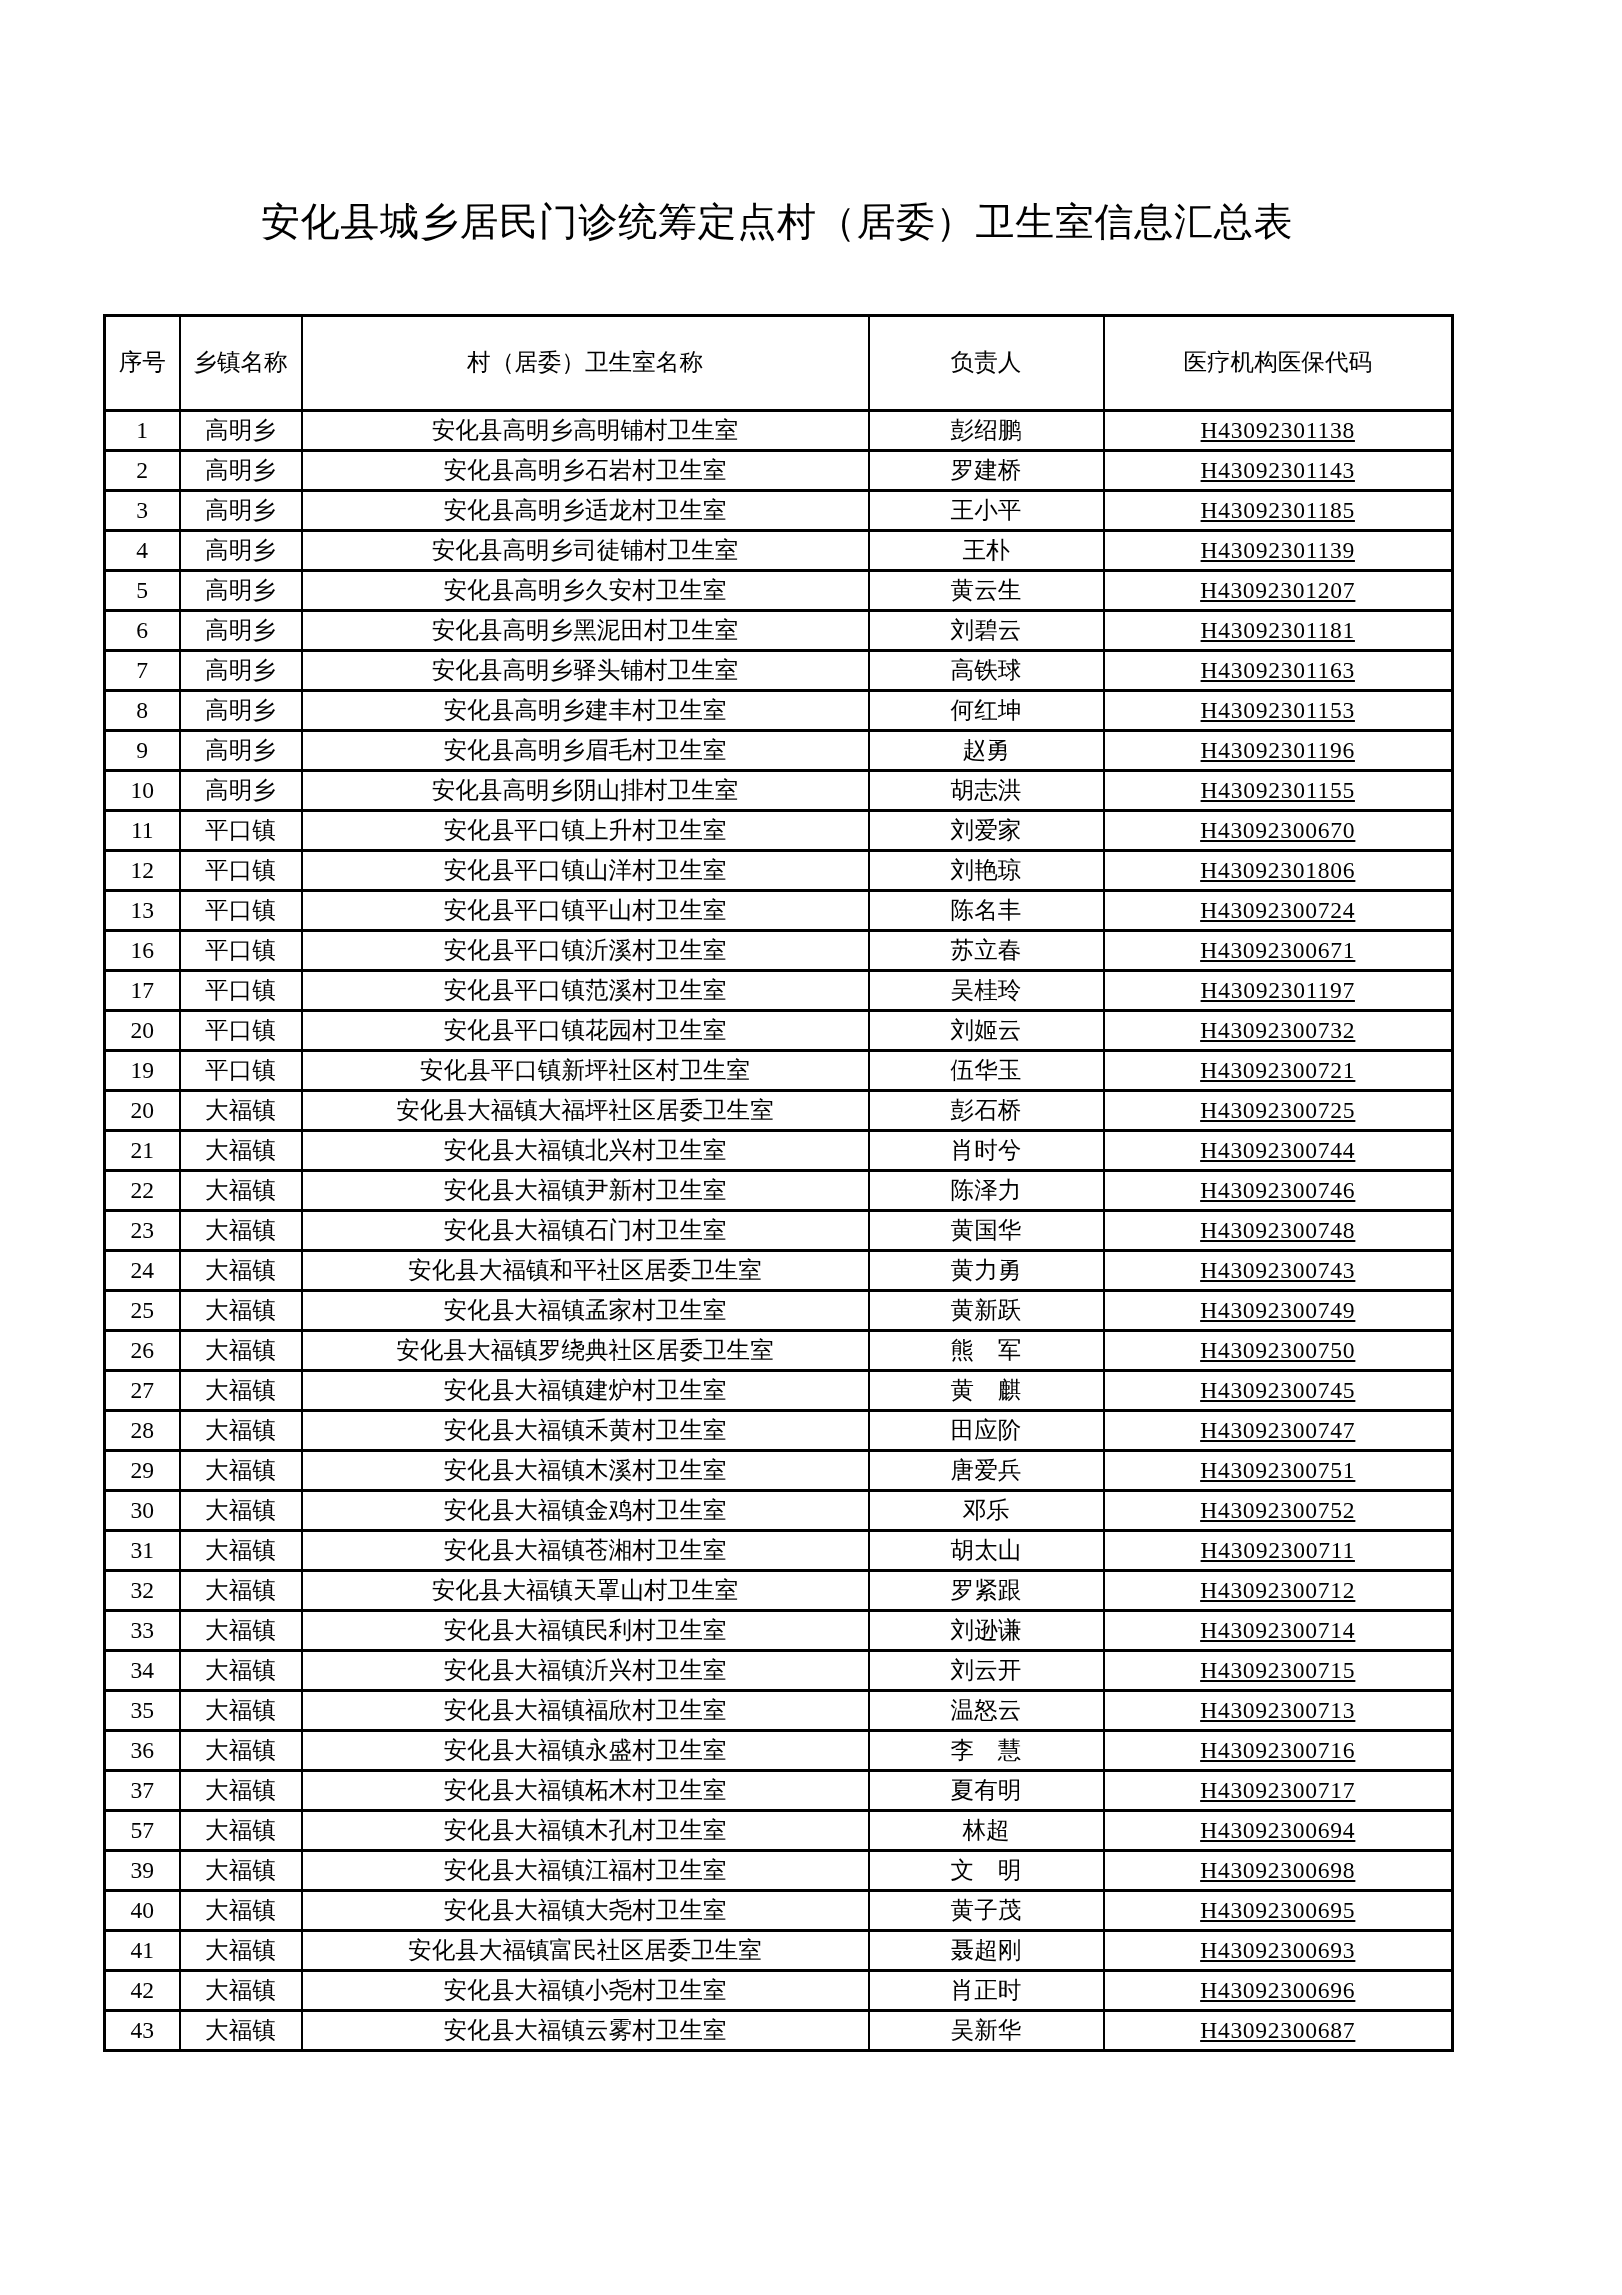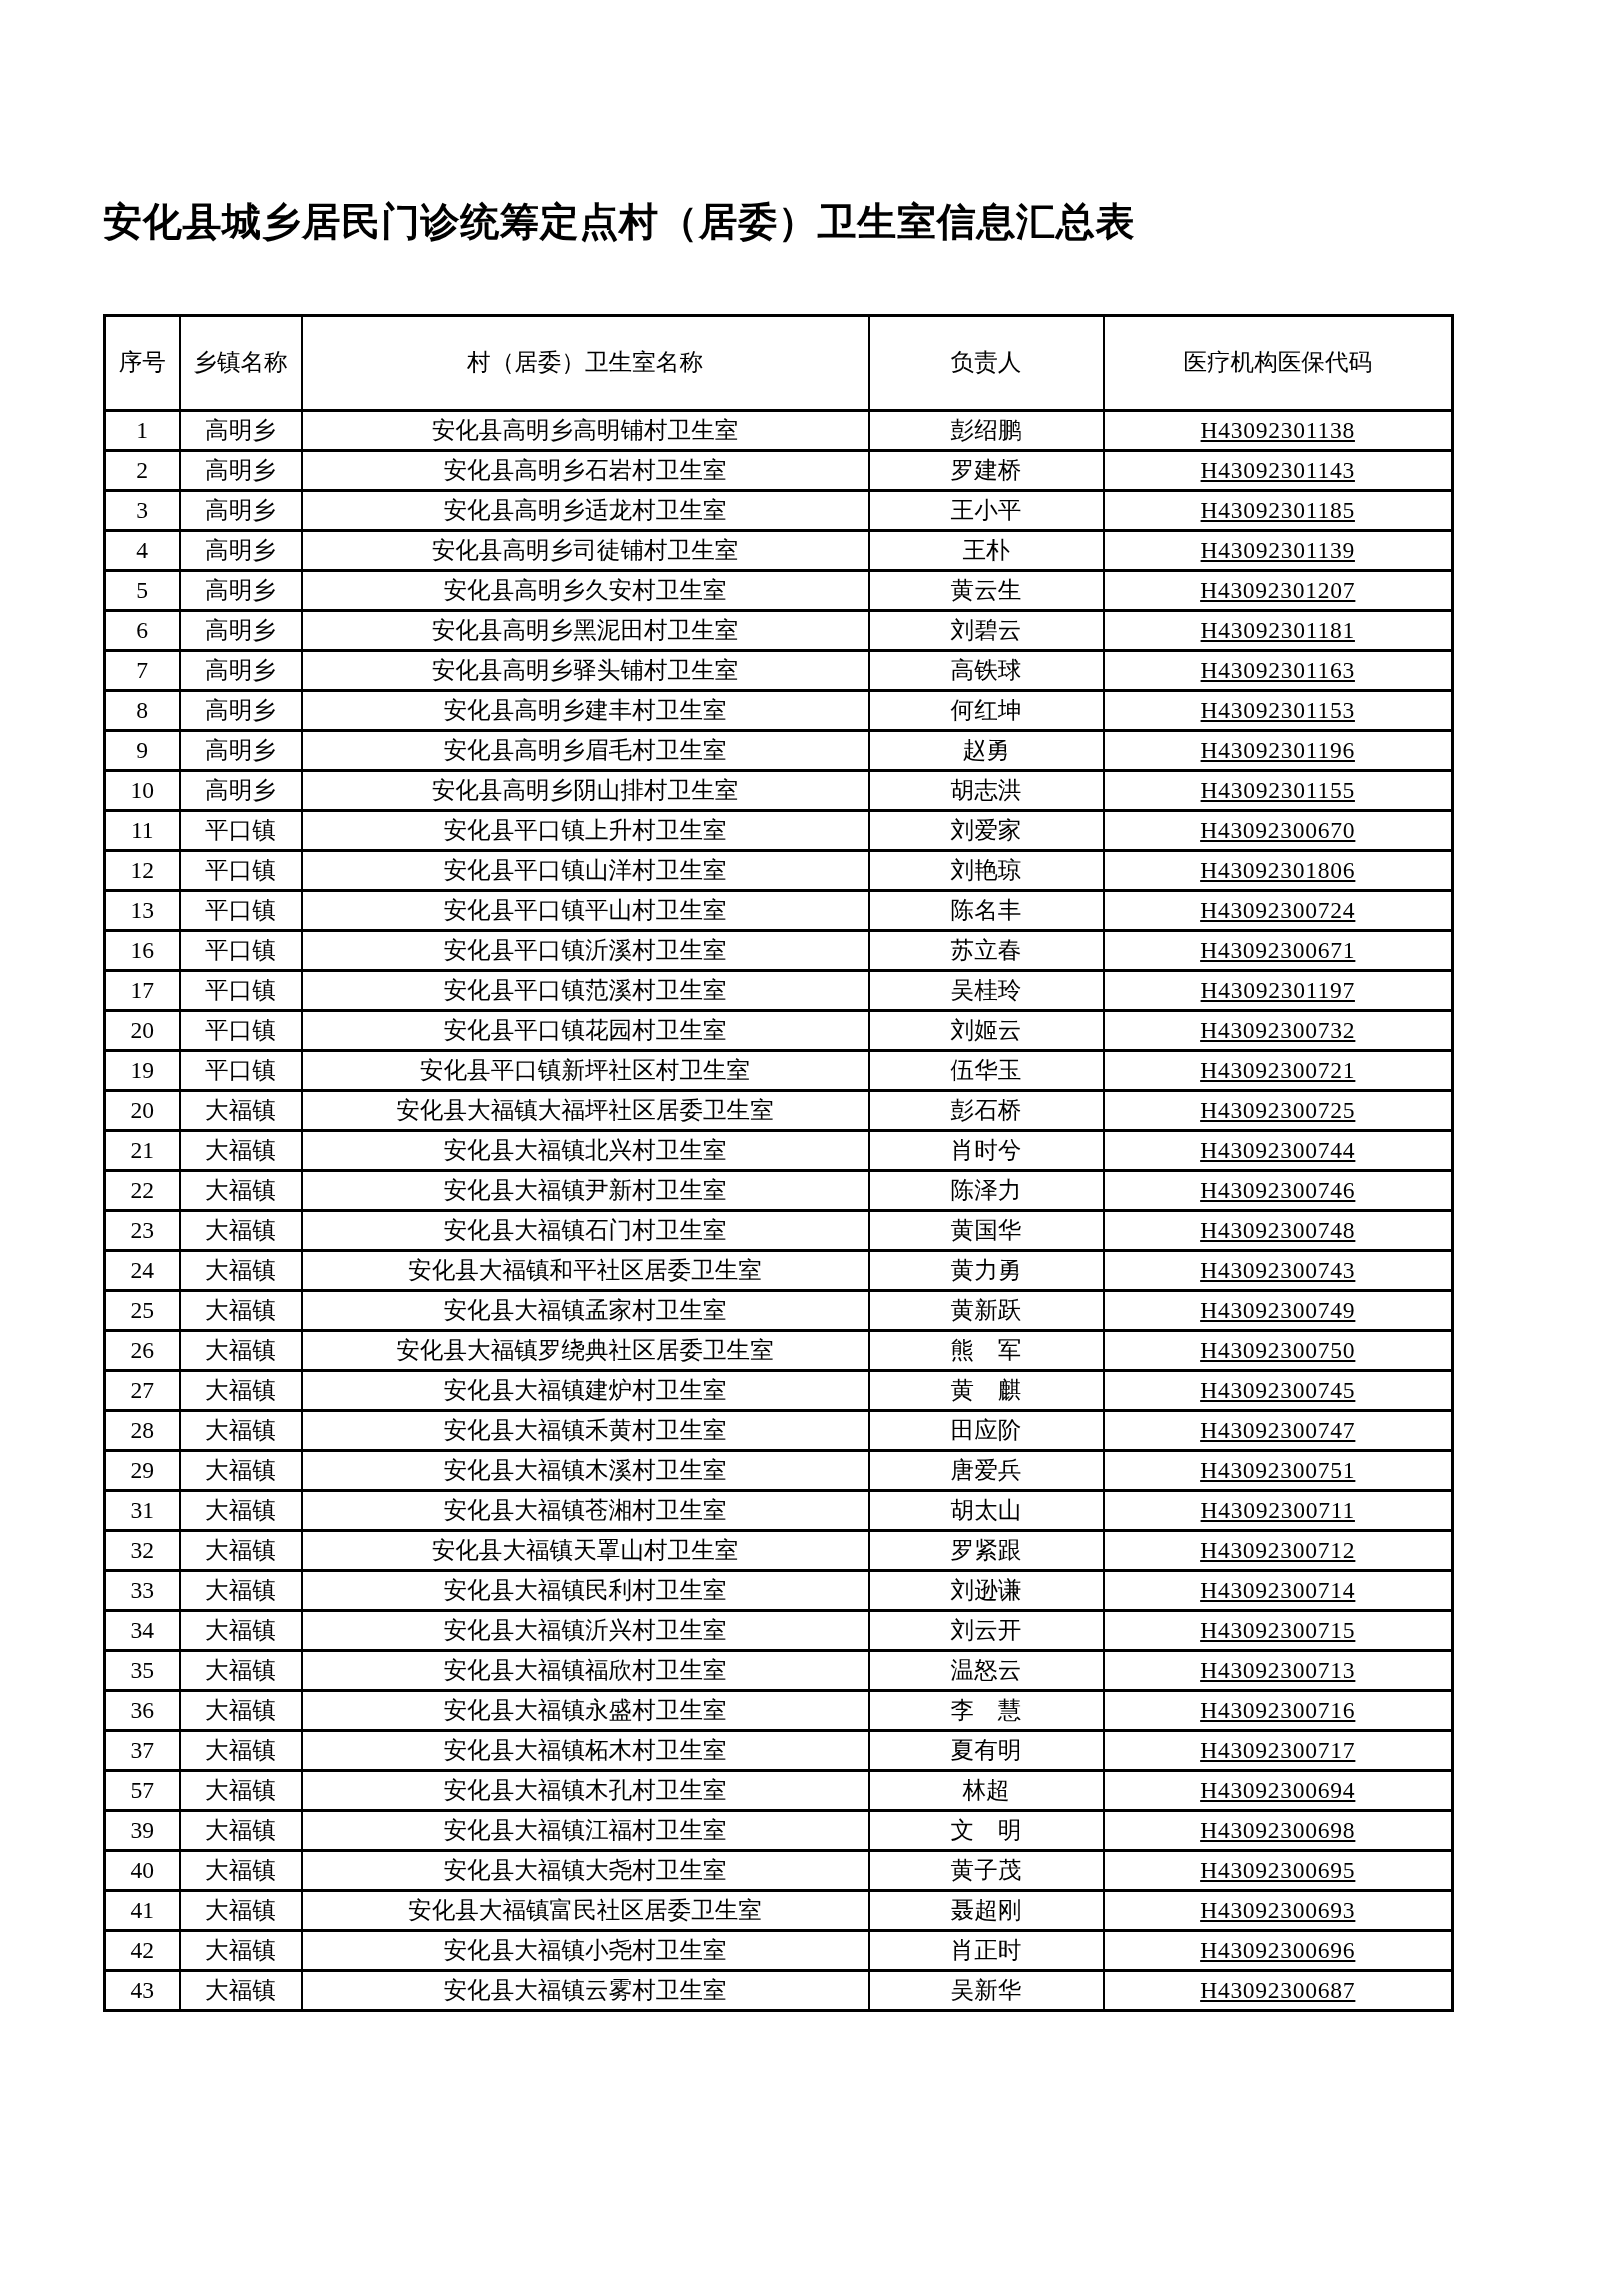--- a/index.html
+++ b/index.html
@@ -15,24 +15,24 @@
     color: #000000;
     font-family: "Liberation Serif", "DejaVu Serif", serif;
     overflow: hidden;
   }
   .doc-title {
     position: absolute;
     left: 103px;
     top: 194px;
     width: 1348px;
     margin: 0;
-    text-align: left;
+    text-align: center;
     font-size: 39px;
     line-height: 55px;
-    font-weight: bold;
+    font-weight: normal;
     letter-spacing: 0.7px;
     font-family: "Liberation Serif", "DejaVu Serif", serif;
     white-space: nowrap;
   }
   table.summary {
     position: absolute;
     left: 103px;
     top: 302px;
     width: 1348px;
     border-collapse: collapse;
@@ -267,20 +267,27 @@
           <td class="cell-code">H43092300747</td>
         </tr>
         <tr>
           <td class="cell-seq">29</td>
           <td class="cell-township">大福镇</td>
           <td class="cell-clinic-name">安化县大福镇木溪村卫生室</td>
           <td class="cell-person">唐爱兵</td>
           <td class="cell-code">H43092300751</td>
         </tr>
         <tr>
+          <td class="cell-seq">30</td>
+          <td class="cell-township">大福镇</td>
+          <td class="cell-clinic-name">安化县大福镇金鸡村卫生室</td>
+          <td class="cell-person">邓乐</td>
+          <td class="cell-code">H43092300752</td>
+        </tr>
+        <tr>
           <td class="cell-seq">31</td>
           <td class="cell-township">大福镇</td>
           <td class="cell-clinic-name">安化县大福镇苍湘村卫生室</td>
           <td class="cell-person">胡太山</td>
           <td class="cell-code">H43092300711</td>
         </tr>
         <tr>
           <td class="cell-seq">32</td>
           <td class="cell-township">大福镇</td>
           <td class="cell-clinic-name">安化县大福镇天罩山村卫生室</td>

